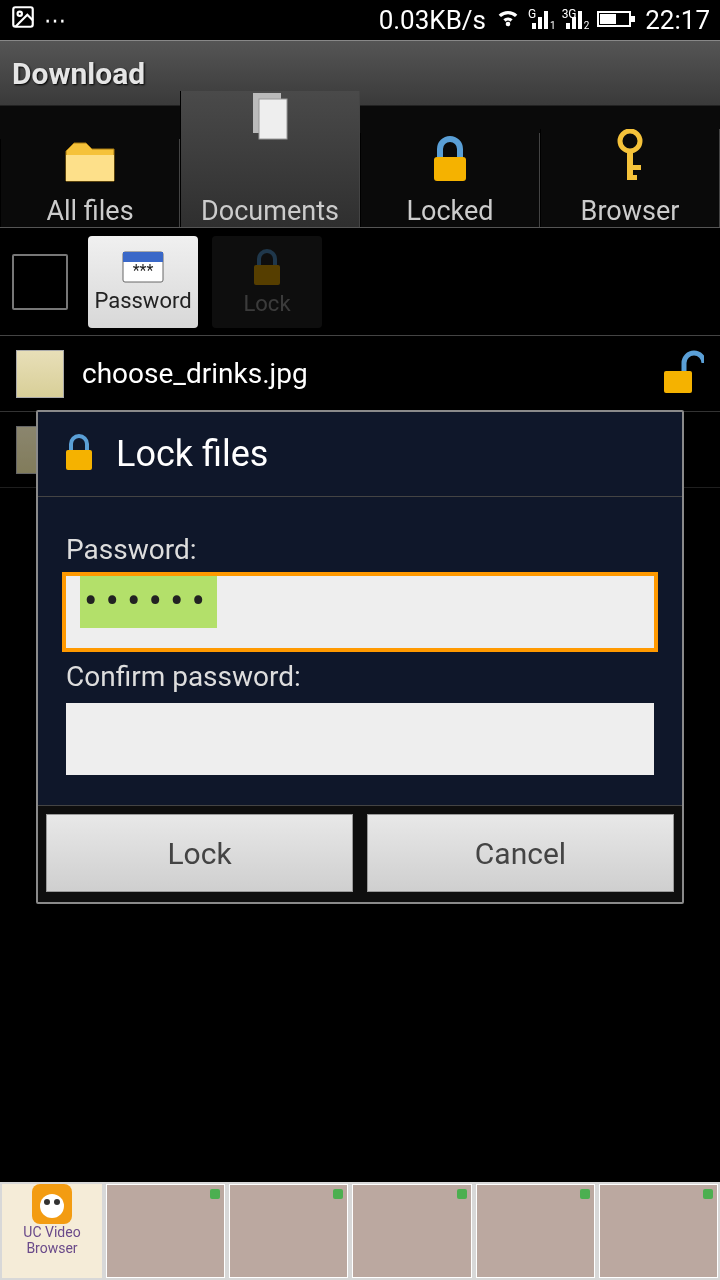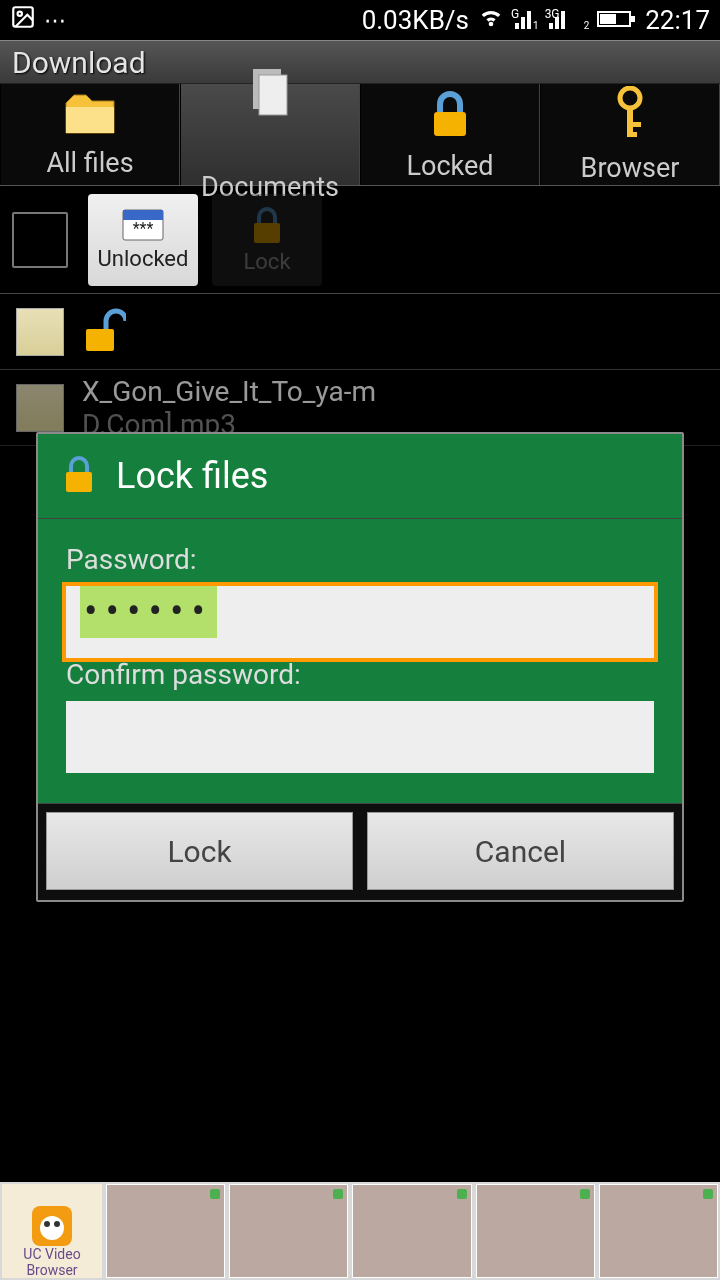--- a/index.html
+++ b/index.html
@@ -5,54 +5,54 @@
   * { box-sizing: border-box; margin: 0; padding: 0; }
   html, body { width: 720px; height: 1280px; background: #000; font-family: Roboto, Arial, sans-serif; overflow: hidden; color: #fff; }
   
   
   .status-bar { height: 40px; display: flex; align-items: center; justify-content: space-between; padding: 0 10px; background: #000; font-size: 24px; }
   .status-left { display: flex; align-items: center; gap: 8px; }
   .status-right { display: flex; align-items: center; gap: 8px; }
   .status-right span { font-size: 26px; }
   
   
-  .app-header { height: 44px; background: linear-gradient(#555, #3a3a3a); border-top: 1px solid #888; border-bottom: 1px solid #222; display: flex; align-items: center; padding: 12px 12px; font-size: 30px; font-weight: normal; color: #e5e5e5; text-shadow: 1px 1px 2px #000; }
-  
-  
-  .tabs { height: 102px; display: flex; background: #0a0a0a; border-bottom: 1px solid #555; }
+  .app-header { height: 66px; background: linear-gradient(#555, #3a3a3a); border-top: 1px solid #888; border-bottom: 1px solid #222; display: flex; align-items: center; padding: 12px 12px; font-size: 30px; font-weight: bold; color: #e5e5e5; text-shadow: 1px 1px 2px #000; }
+  
+  
+  .tabs { height: 122px; display: flex; background: #0a0a0a; border-bottom: 1px solid #555; align-items: flex-end; }
   .tab { flex: 1; display: flex; flex-direction: column; align-items: center; justify-content: center; gap: 6px; border-right: 1px solid #444; border-left: 1px solid #000; }
   .tab.active { background: linear-gradient(#4a4a4a, #2f2f2f); gap: 48px; }
   .tab-label { font-size: 27px; color: #ccc; }
   
   
   .action-bar { height: 108px; display: flex; align-items: center; justify-content: flex-start; gap: 14px; padding: 8px 12px; background: #000; border-bottom: 1px solid #444; }
   .checkbox { width: 56px; height: 56px; border: 2px solid #777; border-radius: 2px; margin-right: 6px; }
   .action-btn { width: 110px; height: 92px; background: linear-gradient(#f0f0f0,#d8d8d8); border-radius: 4px; display: flex; flex-direction: column; align-items: center; justify-content: center; gap: 4px; color: #222; font-size: 22px; }
   .action-btn.disabled { opacity: 0.35; background: #2a2a2a; color: #aaa; }
   
   
   .file-row { height: 76px; display: flex; align-items: center; gap: 18px; padding: 0 16px; border-bottom: 1px solid #333; }
   .file-thumb { width: 48px; height: 48px; background: linear-gradient(#e8dfb8,#d8cf98); border: 1px solid #aaa; }
   .file-name { font-size: 28px; flex: 1; }
   
   
-  .dialog { position: absolute; left: 36px; top: 432px; width: 648px; background: #15803d; border: 2px solid #8a8a8a; border-radius: 2px; }
+  .dialog { position: absolute; left: 36px; top: 410px; width: 648px; background: #0f172a; border: 2px solid #8a8a8a; border-radius: 2px; }
   .dialog-title-row { display: flex; align-items: center; gap: 20px; padding: 20px 24px; border-bottom: 1px solid #444; }
   .dialog-title { font-size: 36px; color: #fff; }
   .dialog-body { padding: 24px 28px 30px; }
-  .field-label { font-size: 28px; color: #ddd; margin-bottom: 10px; }
+  .field-label { font-size: 28px; color: #ddd; margin-bottom: 10px; margin-top: 12px; }
   .text-input { width: 100%; height: 72px; background: #eee; border: none; padding: 0 14px; font-size: 40px; letter-spacing: 8px; color: #222; }
   .text-input.focused { outline: 4px solid #ff9900; background: #eee; }
   .pw-highlight { display: inline-block; background: #b3e06a; padding: 6px 4px; line-height: 1; }
   .dialog-buttons { display: flex; gap: 14px; padding: 8px 8px 10px; background: #0e0e0e; border-top: 1px solid #444; }
   .dlg-btn { flex: 1; height: 78px; background: linear-gradient(#e8e8e8,#cfcfcf); border: 1px solid #999; color: #444; font-size: 30px; display: flex; align-items: center; justify-content: center; }
   
   
   .banner { position: absolute; bottom: 0; left: 0; width: 720px; height: 98px; background: #d8d8d8; display: flex; align-items: center; gap: 4px; padding: 2px; }
-  .banner-app { width: 100px; height: 94px; background: #f5ecd8; display: flex; flex-direction: column; align-items: center; justify-content: flex-end; font-size: 14px; color: #6a4a8a; }
+  .banner-app { width: 100px; height: 94px; background: #f5ecd8; display: flex; flex-direction: column; align-items: center; justify-content: flex-start; font-size: 14px; color: #6a4a8a; }
   .banner-thumb { flex: 1; height: 94px; background: #bba8a0; border: 1px solid #fff; position: relative; }
   .banner-thumb::after { content: ""; position: absolute; top: 4px; right: 4px; width: 10px; height: 10px; background: #4caf50; border-radius: 2px; }
   
   
   .icon { display: inline-block; }
 </style>
 </head>
 <body>
 
 <div class="status-bar">
@@ -73,21 +73,21 @@
           <path d="M12 20a2 2 0 100-4 2 2 0 000 4zm-4-6a6 6 0 018 0l-2 2a3 3 0 00-4 0zm-4-4a12 12 0 0116 0l-2 2a9 9 0 00-12 0z"></path>
         </svg>
     </span>
     <span style="display:flex;align-items:flex-end;position:relative;">
       <span style="font-size:12px;position:absolute;top:-2px;left:-2px">G</span>
       <svg width="22" height="22">
           <path d="M2 20h4v-6H2zm6 0h4V8H8zm6 0h4V2h-4z" fill="#fff"></path>
         </svg>
       <span style="font-size:10px;margin-left:-2px">1</span>
     </span>
-    <span style="display:flex;align-items:flex-end;position:relative;gap:17px;">
+    <span style="display:flex;align-items:flex-end;position:relative;">
       <span style="font-size:12px;position:absolute;top:-2px;left:-2px">3G</span>
       <svg width="22" height="22">
           <path d="M2 20h4v-6H2zm6 0h4V8H8zm6 0h4V2h-4z" fill="#fff"></path>
         </svg>
       <span style="font-size:10px;margin-left:-2px">2</span>
     </span>
     <span class="icon">
       <svg width="40" height="20" viewBox="0 0 40 20">
           <rect x="1" y="3" width="32" height="14" stroke="#fff" stroke-width="2" fill="none"></rect>
           <rect x="3" y="5" width="16" height="10" fill="#fff"></rect>
@@ -144,34 +144,35 @@
 </div>
 
 <div class="action-bar">
   <div class="checkbox"></div>
   <div class="action-btn">
     <svg width="44" height="34">
         <rect x="2" y="2" width="40" height="30" fill="#fff" stroke="#666" rx="2"></rect>
         <rect x="2" y="2" width="40" height="10" fill="#3a68c8"></rect>
         <text x="22" y="26" font-size="16" text-anchor="middle" fill="#222">***</text>
       </svg>
-    <span>Unlocked</span>
+    <span>Password</span>
   </div>
   <div class="action-btn disabled">
     <svg width="34" height="40">
         <rect x="4" y="18" width="26" height="20" rx="2" fill="#f5b200"></rect>
         <path d="M9 18v-6a8 8 0 0116 0v6" stroke="#5a9fd6" stroke-width="4" fill="none"></path>
       </svg>
     <span>Lock</span>
   </div>
 </div>
 
 <div>
   <div class="file-row">
     <div class="file-thumb"></div>
+    <div class="file-name">choose_drinks.jpg</div>
     <span class="icon">
       <svg width="44" height="46">
           <rect x="4" y="22" width="28" height="22" rx="2" fill="#f5b200"></rect>
           <path d="M24 22v-8a10 10 0 0120 0" stroke="#5a9fd6" stroke-width="5" fill="none"></path>
         </svg>
     </span>
   </div>
   <div class="file-row" style="opacity:0.6">
     <div class="file-thumb"></div>
     <div class="file-name">

